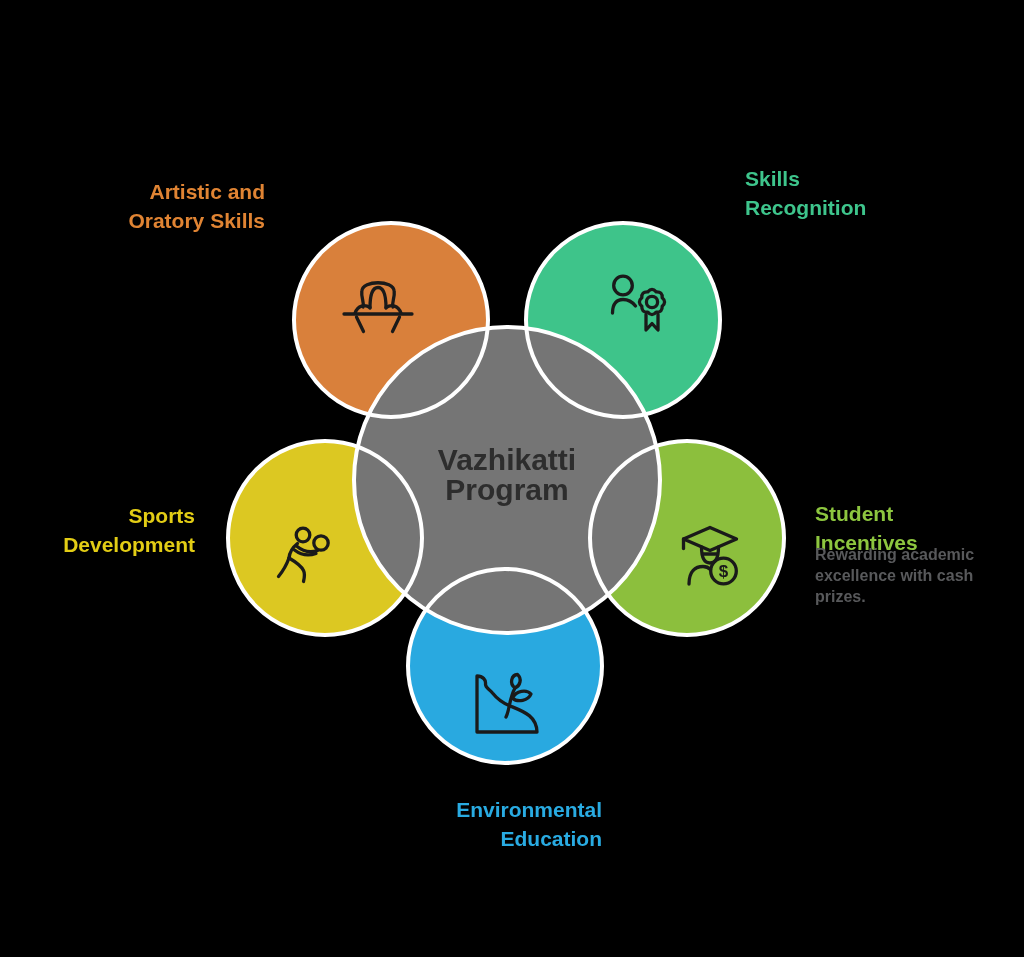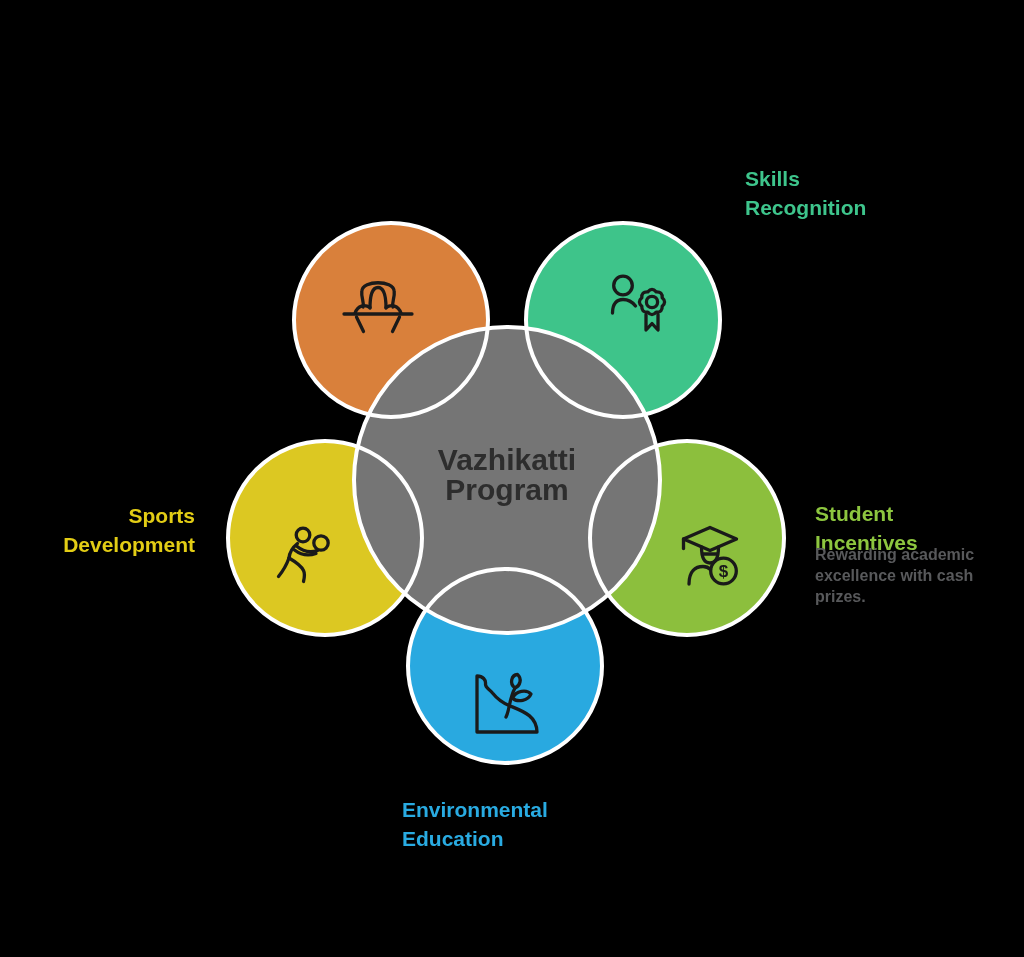--- a/index.html
+++ b/index.html
@@ -17,21 +17,21 @@
     font-weight:bold;
     font-size:21px;
     line-height:29px;
     white-space:pre-line;
     letter-spacing:0;
   }
   .label-artistic      { left:85px;  top:177px; width:180px; text-align:right; }
   .label-teacher       { left:745px; top:164px; width:215px; text-align:left; }
   .label-sports        { left:20px;  top:501px; width:175px; text-align:right; }
   .label-student       { left:815px; top:499px; width:205px; text-align:left; }
-  .label-environmental { left:402px; top:795px; width:200px; text-align:left; }
+  .label-environmental { left:402px; top:795px; width:200px; text-align:right; }
   .desc {
     position:absolute;
     left:815px; top:544px; width:200px;
     font-weight:bold;
     font-size:16px;
     line-height:21px;
     white-space:pre-line;
   }
   .center-label {
     position:absolute;
@@ -106,20 +106,22 @@
     </g>
 
     <g transform="translate(475,673)" fill="none" stroke="#1A1A1A" stroke-width="3.3" stroke-linecap="round" stroke-linejoin="round">
       <path d="M 2 3 C 8 3 11 7 10.5 11 C 10.2 15 14.5 16 17.5 20 C 21.5 25 27 29.5 34 32.5 C 47 38 61.5 42 62 59 L 2 59 Z"></path>
       <path d="M 31 44 C 35 36 34 26 40 15"></path>
       <path d="M 40 15 C 34 10.5 36.5 2 42.5 1.5 C 47 5.5 45.5 12.5 40 15 Z"></path>
       <path d="M 37.5 25 C 41 17.5 51.5 16 56 21 C 53.5 27.5 42.5 30 37.5 25 Z"></path>
     </g>
   </svg>
 
+  <div class="label label-artistic" style="color: rgb(224, 132, 51);">Artistic and
+Oratory Skills</div>
 
   <div class="label label-teacher" style="color: rgb(62, 197, 140);">Skills
 Recognition</div>
 
   <div class="label label-student" style="color: rgb(141, 198, 63);">Student
 Incentives</div>
 
   <div class="label label-sports" style="color: rgb(227, 205, 21);">Sports
 Development</div>
 

